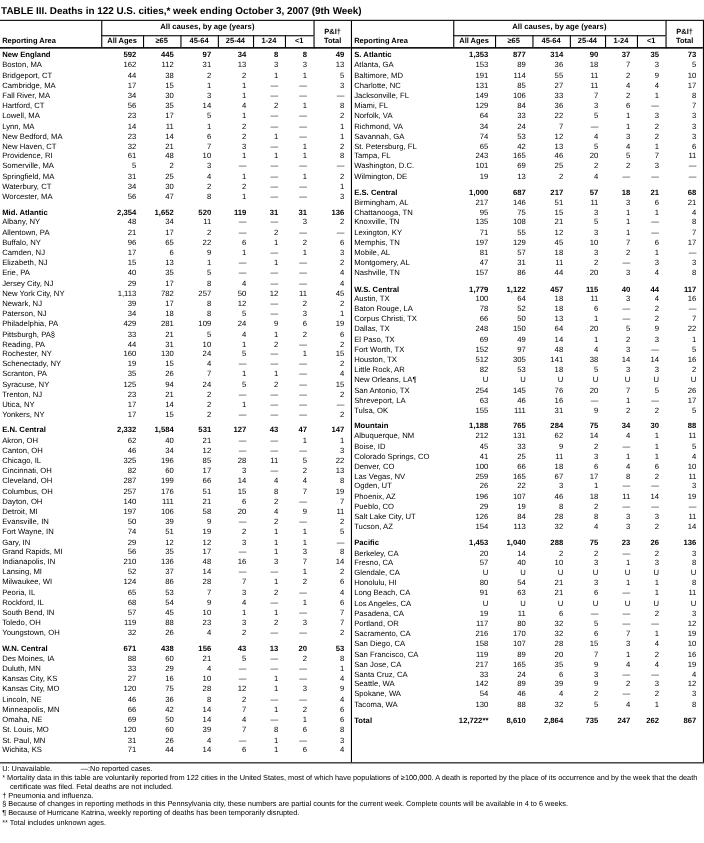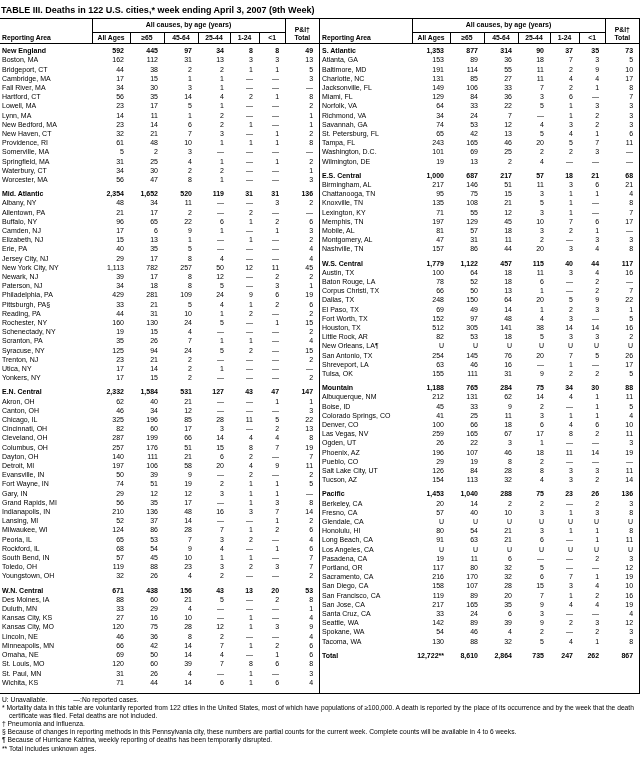--- a/index.html
+++ b/index.html
@@ -24,21 +24,21 @@
   tr.gap td { padding-top: 5px; }
   tbody tr.first td { padding-top: 2px; }
   .footer { padding: 2px 2px 0 2px; }
   .foot { font-size: 6.7px; line-height: 8.1px; }
   .fn { padding-left: 7px; text-indent: -7px; }
   .legend span + span { margin-left: 26px; }
 </style>
 </head>
 <body>
 
-<div class="title">TABLE III. Deaths in 122 U.S. cities,* week ending April 3, 2007 (9th Week)</div>
+<div class="title">TABLE III. Deaths in 122 U.S. cities,* week ending October 3, 2007 (9th Week)</div>
 
 <div class="grid">
   <div class="half">
     <table>
         <colgroup>
           <col style="width: 92px;">
           <col style="width: 38px;">
           <col style="width: 34px;">
           <col style="width: 34px;">
           <col style="width: 32px;">

